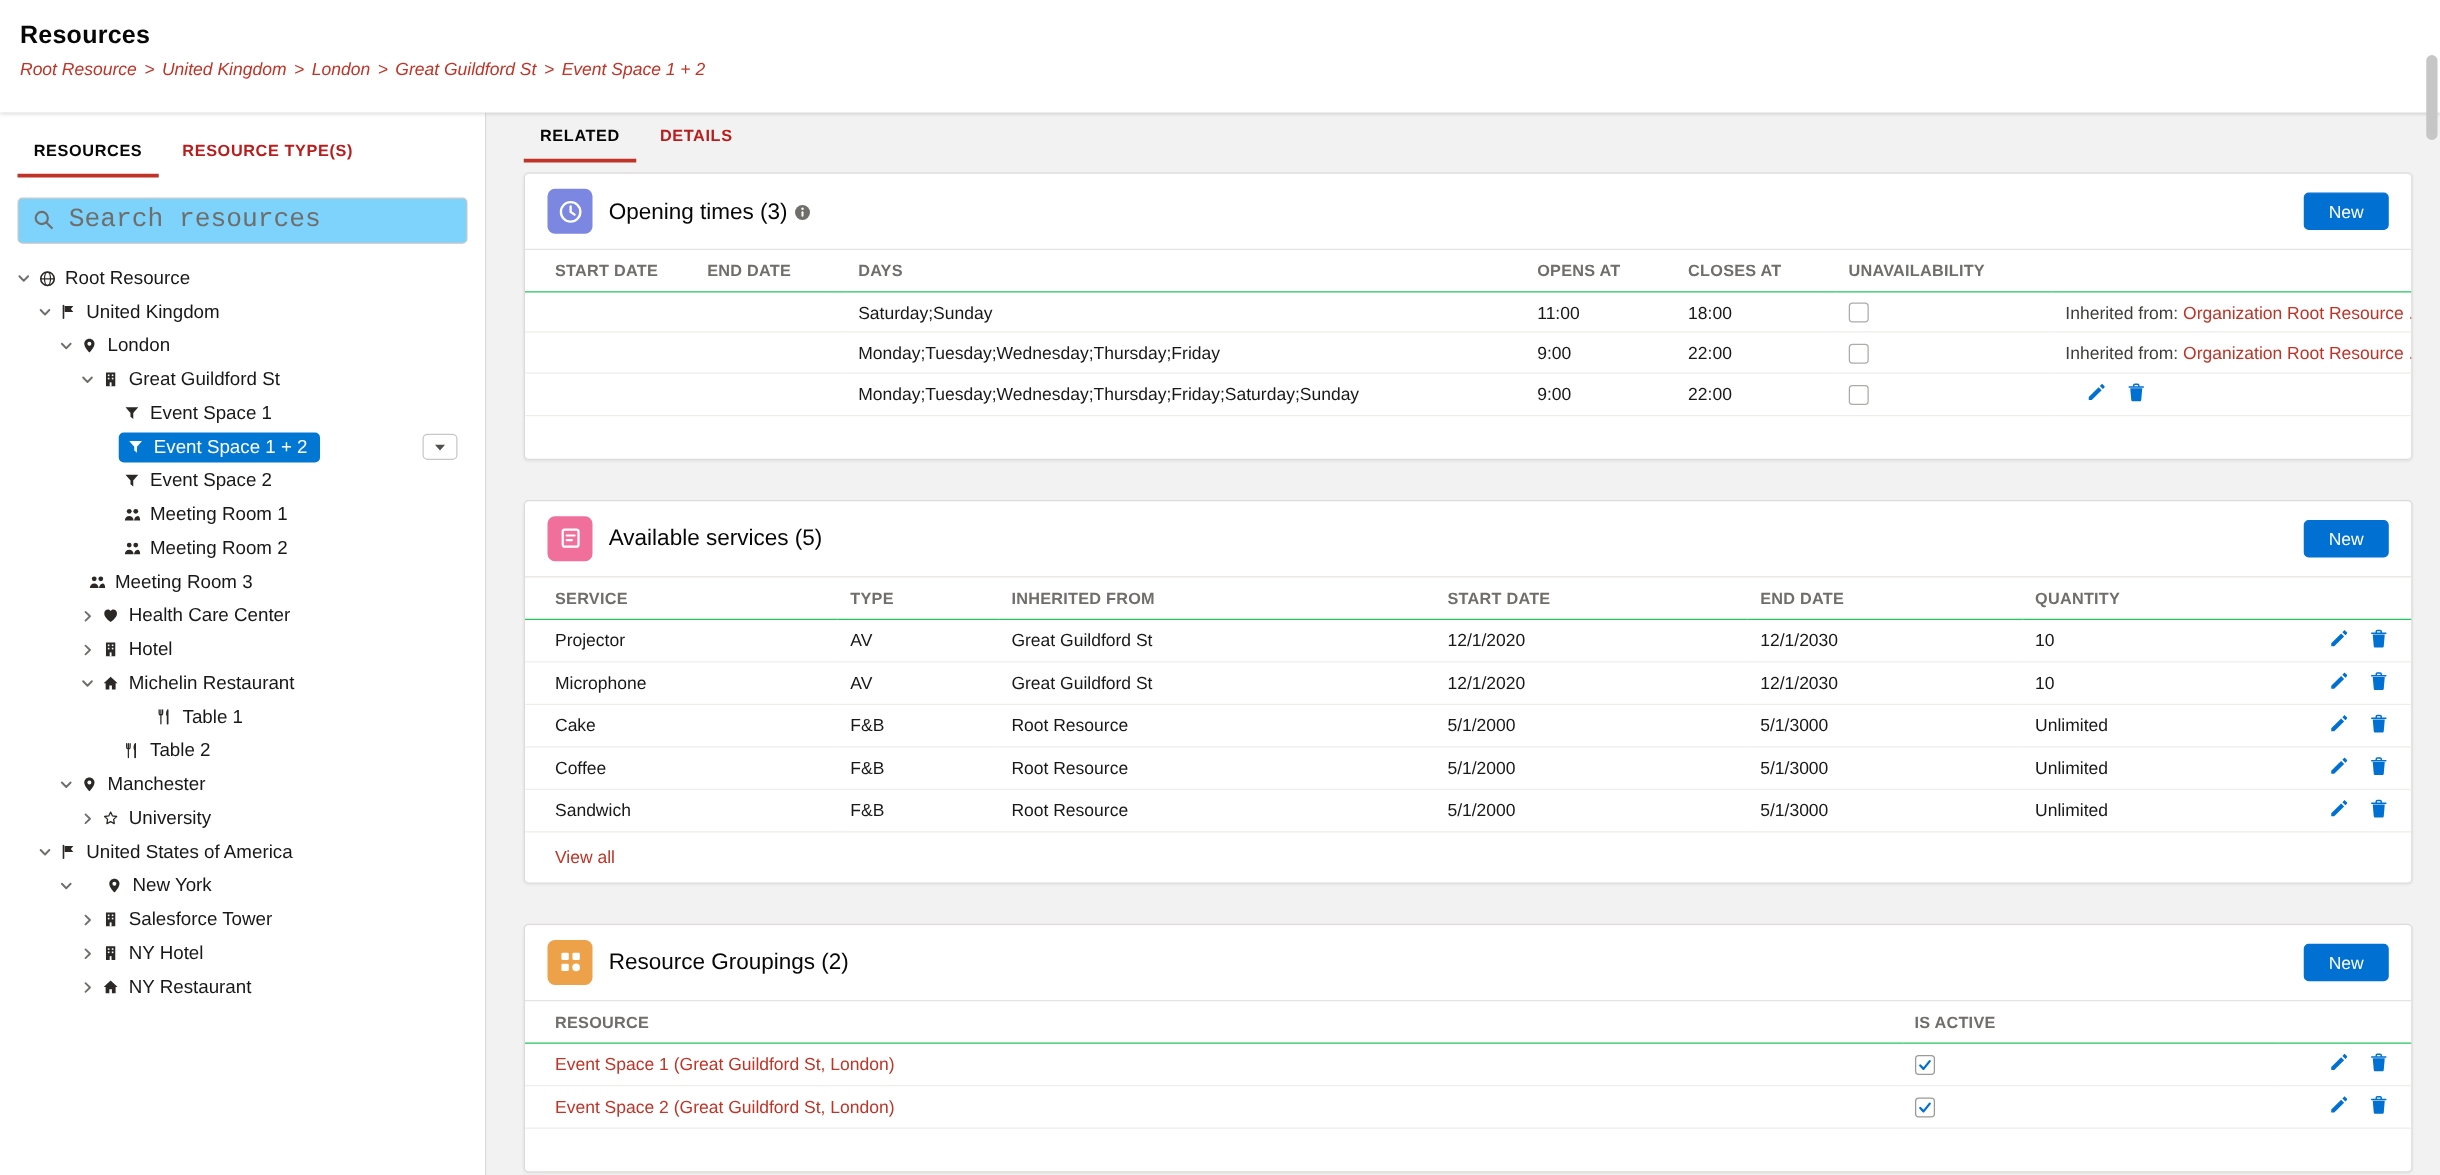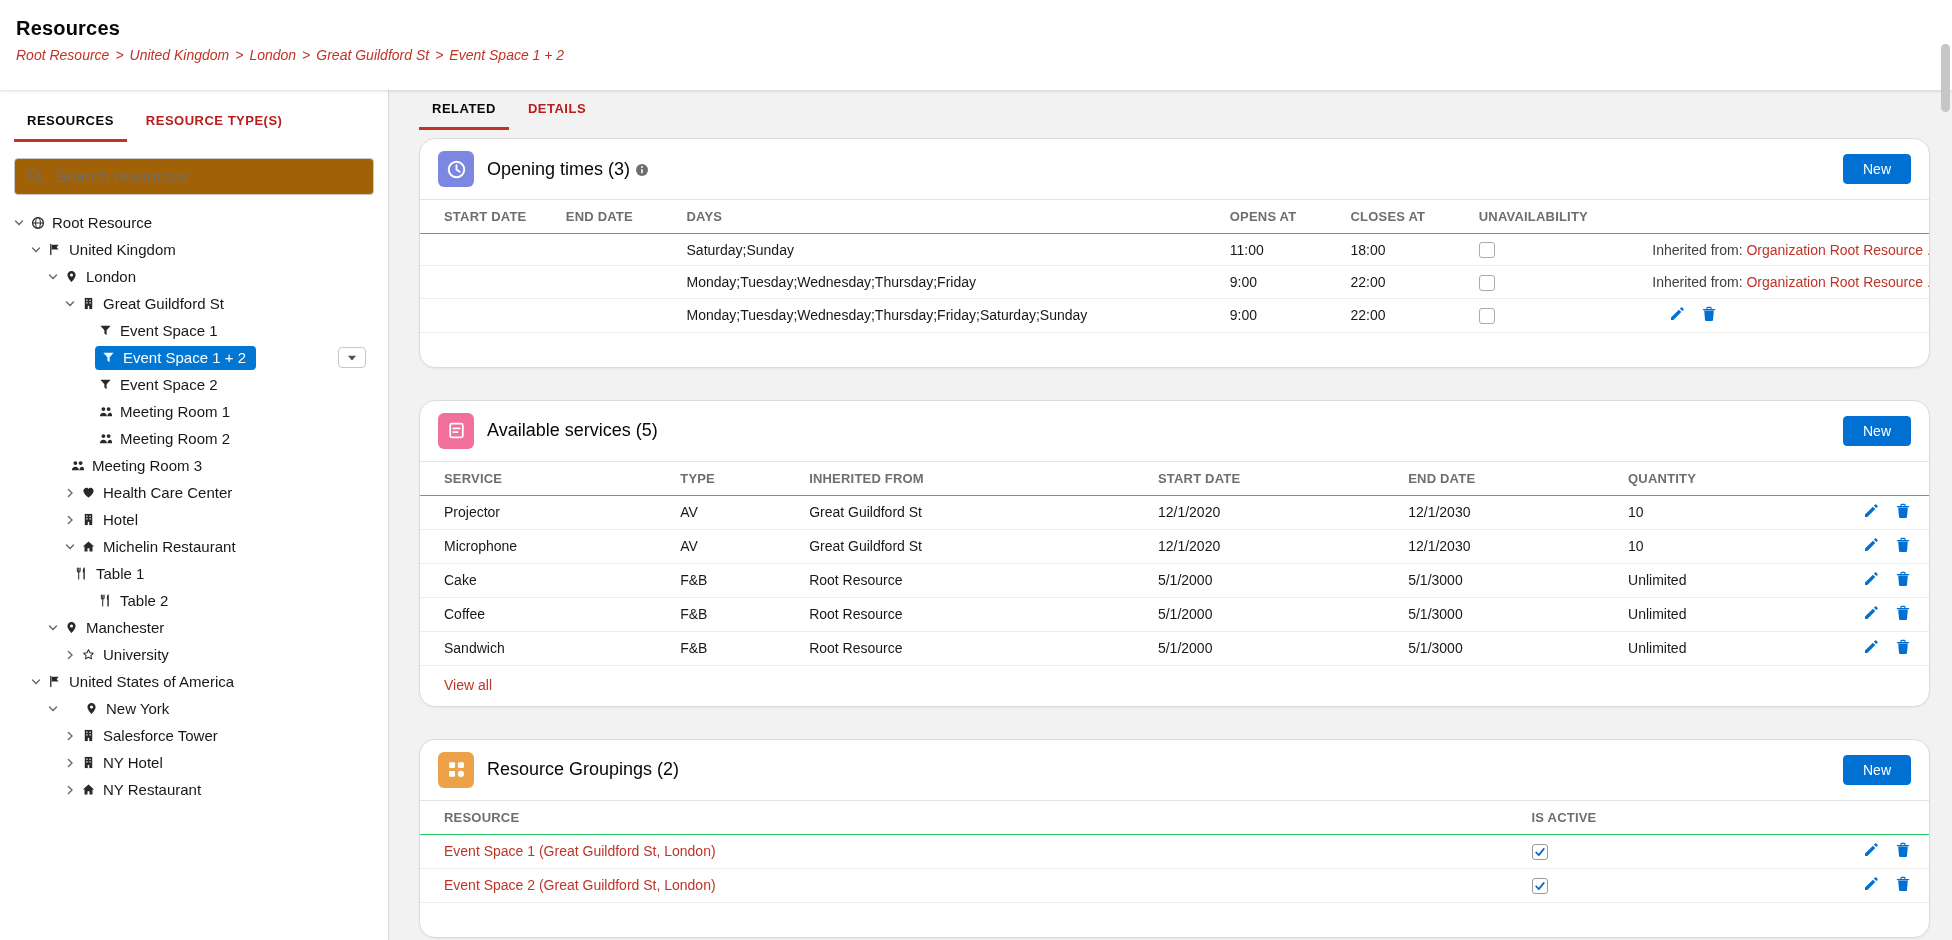--- a/index.html
+++ b/index.html
@@ -20,36 +20,36 @@
   .main { flex:1; min-width:0; padding:0 22px 0 30px; overflow:hidden; }
 
   
   .tabs { display:flex; align-items:flex-end; gap:6px; padding:14px 14px 0; }
   .main-tabs { padding:2px 0 0; margin-bottom:6px; }
   .tab { padding:9px 13px 11px; font-size:13px; font-weight:700; letter-spacing:.5px; color:#b91c1c; cursor:pointer; border-bottom:3px solid transparent; white-space:nowrap; }
   .tab.active { color:#080707; border-bottom-color:var(--red,#bf3427); }
 
   
   .search { margin:16px 14px 10px; position:relative; }
-  .search input { width:100%; height:37px; border:1px solid #c9c7c5; border-radius:4px; padding:0 12px 0 40px; font-size:17px; color:#181818; font-family:Liberation Sans, sans-serif; background:#a16207; outline:none; }
+  .search input { width:100%; height:37px; border:1px solid #c9c7c5; border-radius:4px; padding:0 12px 0 40px; font-size:21px; color:#181818; font-family:Liberation Mono, monospace; background:#7dd3fc; outline:none; }
   .search input::placeholder { color:#706e6b; }
   .s-icon { position:absolute; left:12px; top:9px; color:#706e6b; }
 
   
   .tree { padding:4px 0; font-size:15px; color:#181818; }
   .tree-row { display:flex; align-items:center; height:27px; position:relative; cursor:pointer; white-space:nowrap; }
   .chev { width:17px; flex:none; display:inline-flex; justify-content:center; align-items:center; color:#706e6b; }
   .t-icon { width:17px; flex:none; display:inline-flex; justify-content:center; align-items:center; color:#2b2826; margin:0 6px 0 2px; }
   .tree-content { display:flex; align-items:center; }
   .pill { display:flex; align-items:center; height:24px; background:var(--sel,#0176d3); color:#fff; border-radius:4px; padding:0 10px 0 3px; }
   .pill .t-icon { color:#fff; }
   .row-menu-btn { position:absolute; right:22px; top:3px; width:28px; height:21px; border:1px solid #c9c7c5; border-radius:4px; background:#fff; color:#514f4d; display:flex; align-items:center; justify-content:center; cursor:pointer; }
 
   
-  .card { background:#fff; border:1px solid #dddbda; border-radius:16px; margin-top:8px; margin-bottom:32px; box-shadow:0 1px 2px rgba(0,0,0,.05); }
+  .card { background:#fff; border:1px solid #dddbda; border-radius:4px; margin-top:8px; margin-bottom:32px; box-shadow:0 1px 2px rgba(0,0,0,.05); }
   .card-header { display:flex; align-items:center; padding:12px 18px; border-bottom:1px solid #e6e4e2; }
   .card-icon { width:36px; height:36px; flex:none; border-radius:6px; display:flex; align-items:center; justify-content:center; background:#888; }
   .card-title { font-size:18px; font-weight:400; color:#080707; margin-left:13px; }
   .info { margin-left:5px; display:inline-flex; align-items:center; cursor:pointer; position:relative; top:1px; }
   .new-btn { margin-left:auto; background:var(--blue,#0070d2); color:#fff; border:1px solid var(--blue,#0070d2); border-radius:4px; font-size:14px; font-family:inherit; padding:6px 19px; cursor:pointer; }
 
   table.tbl { width:100%; border-collapse:collapse; font-size:14px; table-layout:fixed; }
   .tbl thead th { text-align:left; font-size:13px; font-weight:700; color:#706e6b; letter-spacing:.2px; padding:9px 10px; border-bottom:1px solid #22c55e; white-space:nowrap; overflow:hidden; }
   .tbl tbody td { padding:7px 10px; border-bottom:1px solid #eeedec; color:#181818; white-space:nowrap; overflow:hidden; height:31px; }
   .tbl th:first-child, .tbl td:first-child { padding-left:24px; }
@@ -288,21 +288,21 @@
             </span>
             <span class="tree-content">
               <span class="t-icon">
                 <svg viewBox="0 0 14 14" width="13" height="13">
                   <path d="M7 1.5L1 7h1.7v5.5h3.2V9h2.2v3.5h3.2V7H13z" fill="currentColor"></path>
                 </svg>
               </span>
               <span class="tree-label">Michelin Restaurant</span>
             </span>
           </div>
-          <div class="tree-row" style="padding-left: 54px; text-align: center;">
+          <div class="tree-row" style="padding-left: 104px; text-align: center;">
             <span class="chev"></span>
             <span class="tree-content">
               <span class="t-icon">
                 <svg viewBox="0 0 14 14" width="13" height="13">
                   <path d="M4 1v4.5M2.5 1v3c0 .9.6 1.5 1.5 1.5S5.5 4.9 5.5 4V1M4 5.5V13" stroke="currentColor" stroke-width="1.1" fill="none" stroke-linecap="round"></path>
                   <path d="M10 1c-1.2 1.3-1.4 4-.4 5.5V13M10 1v12" stroke="currentColor" stroke-width="1.1" fill="none" stroke-linecap="round"></path>
                 </svg>
               </span>
               <span class="tree-label">Table 1</span>
             </span>

